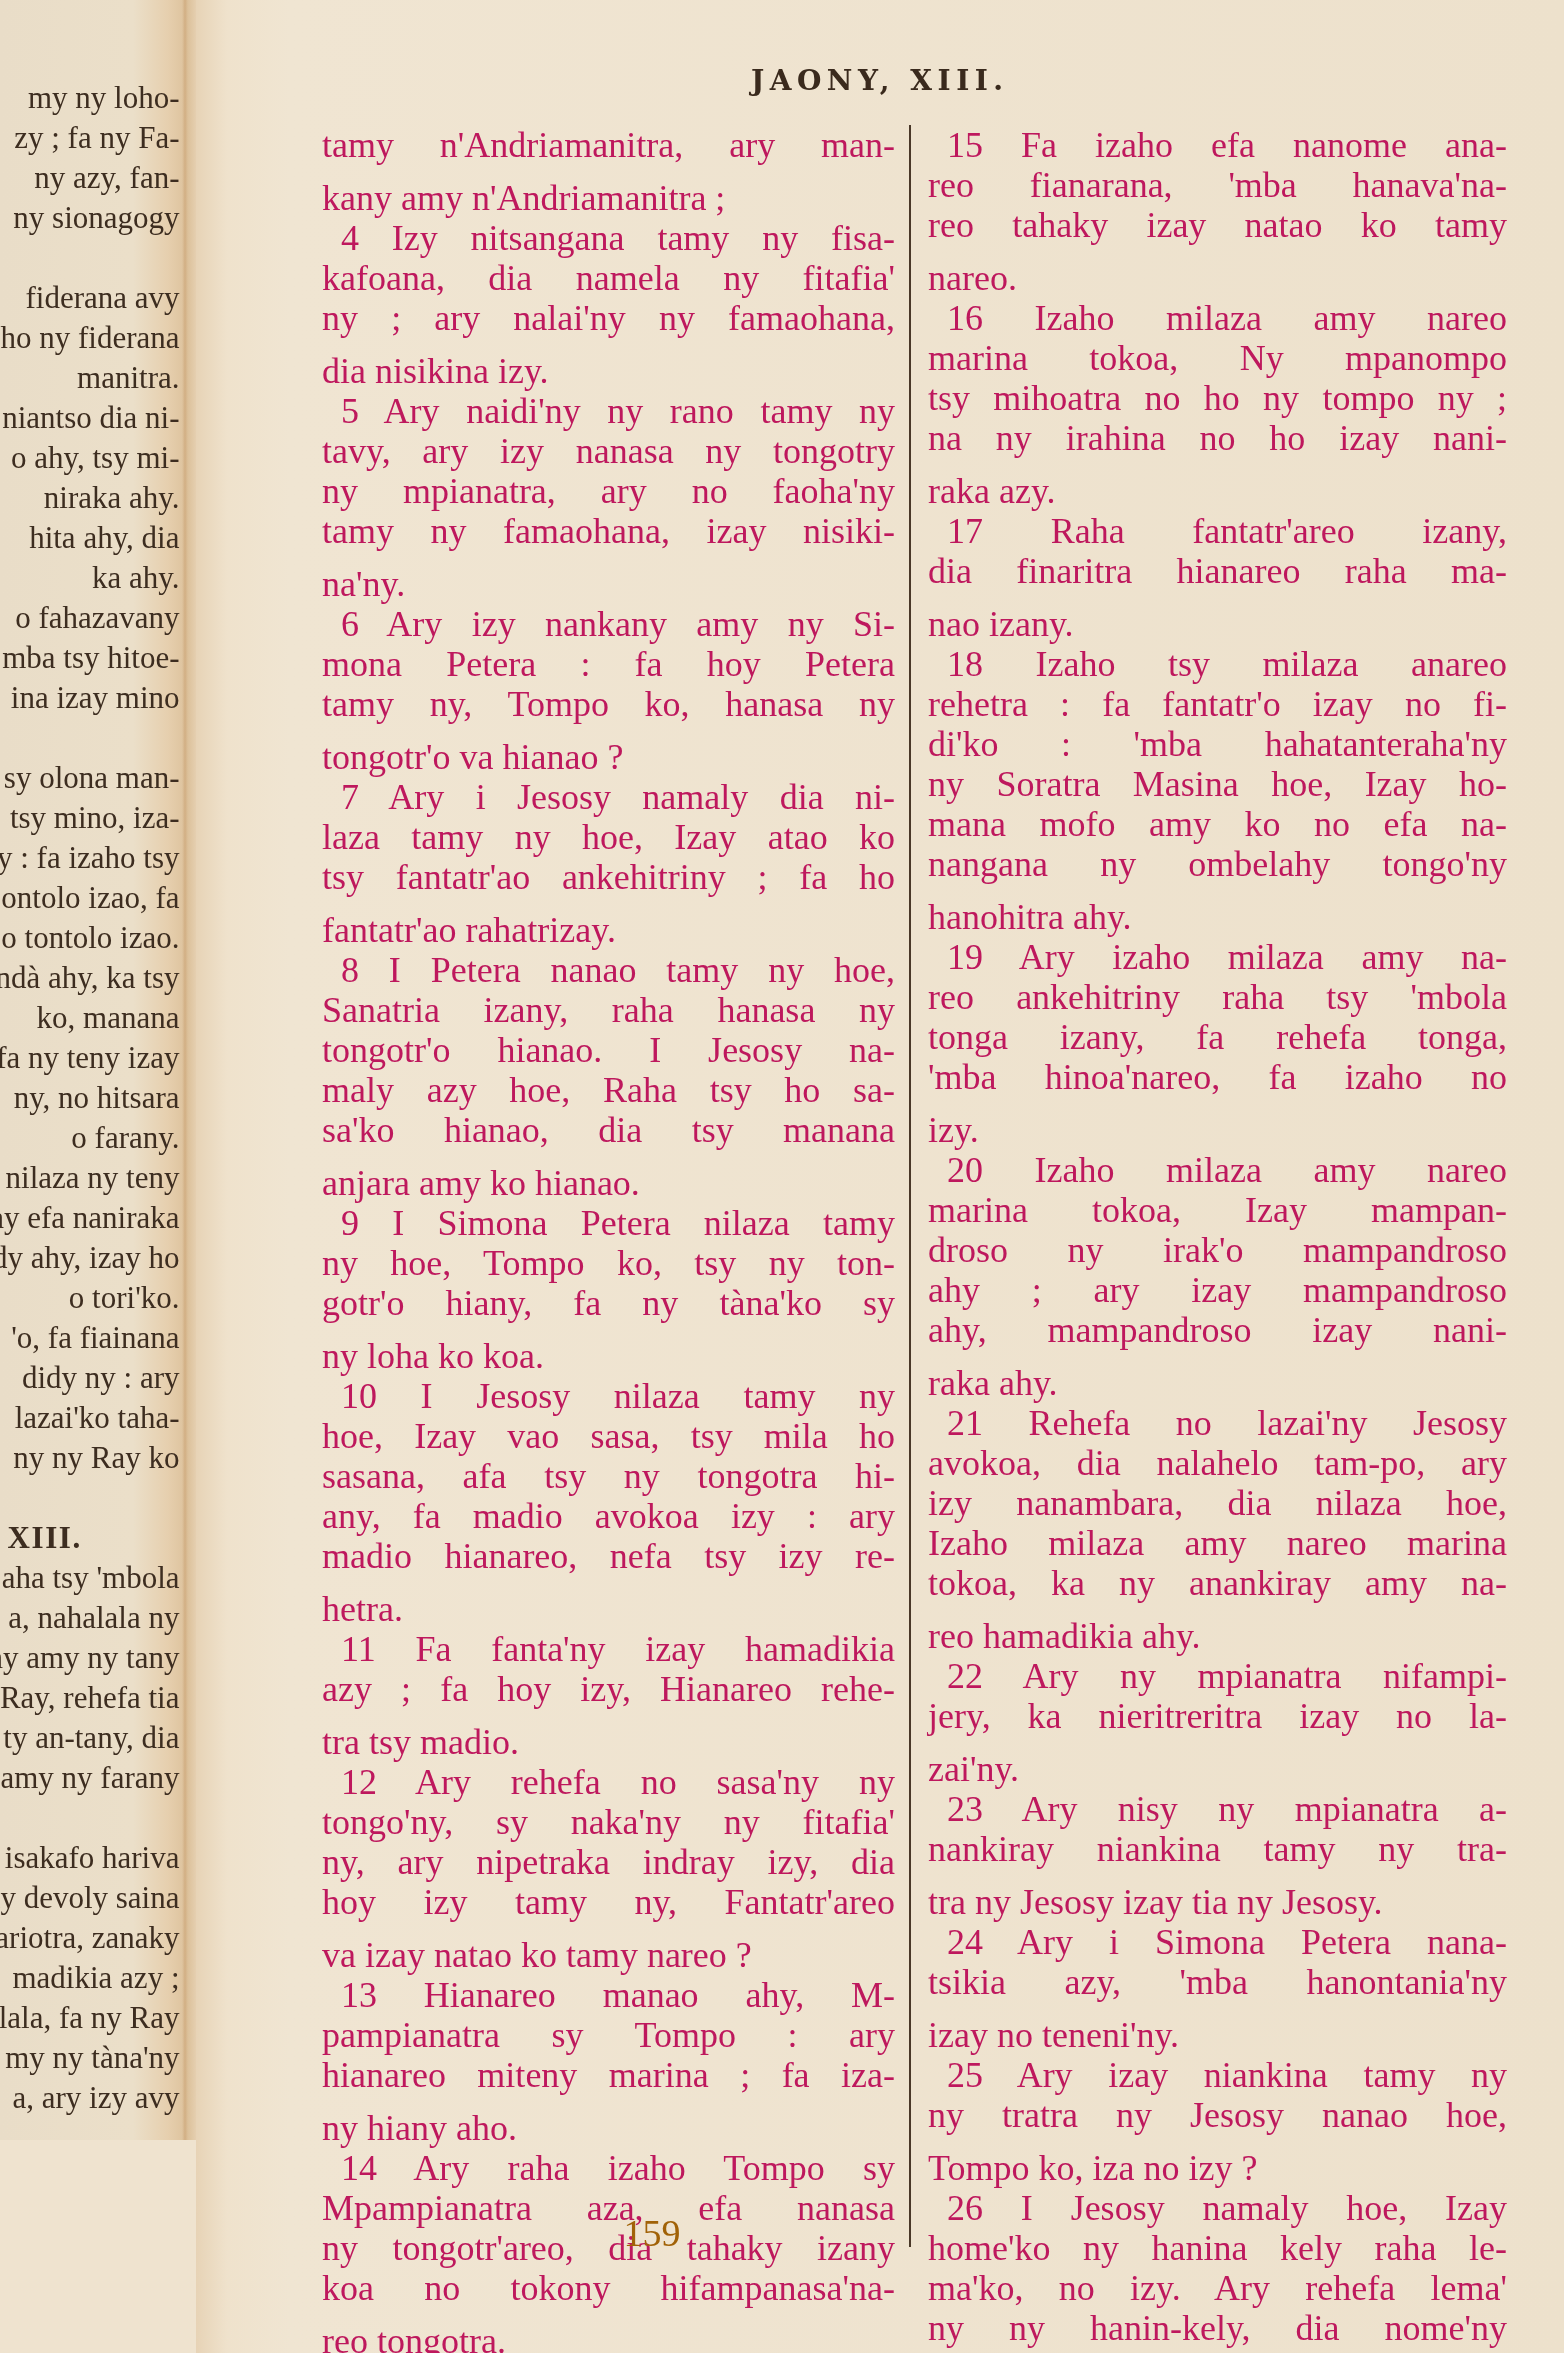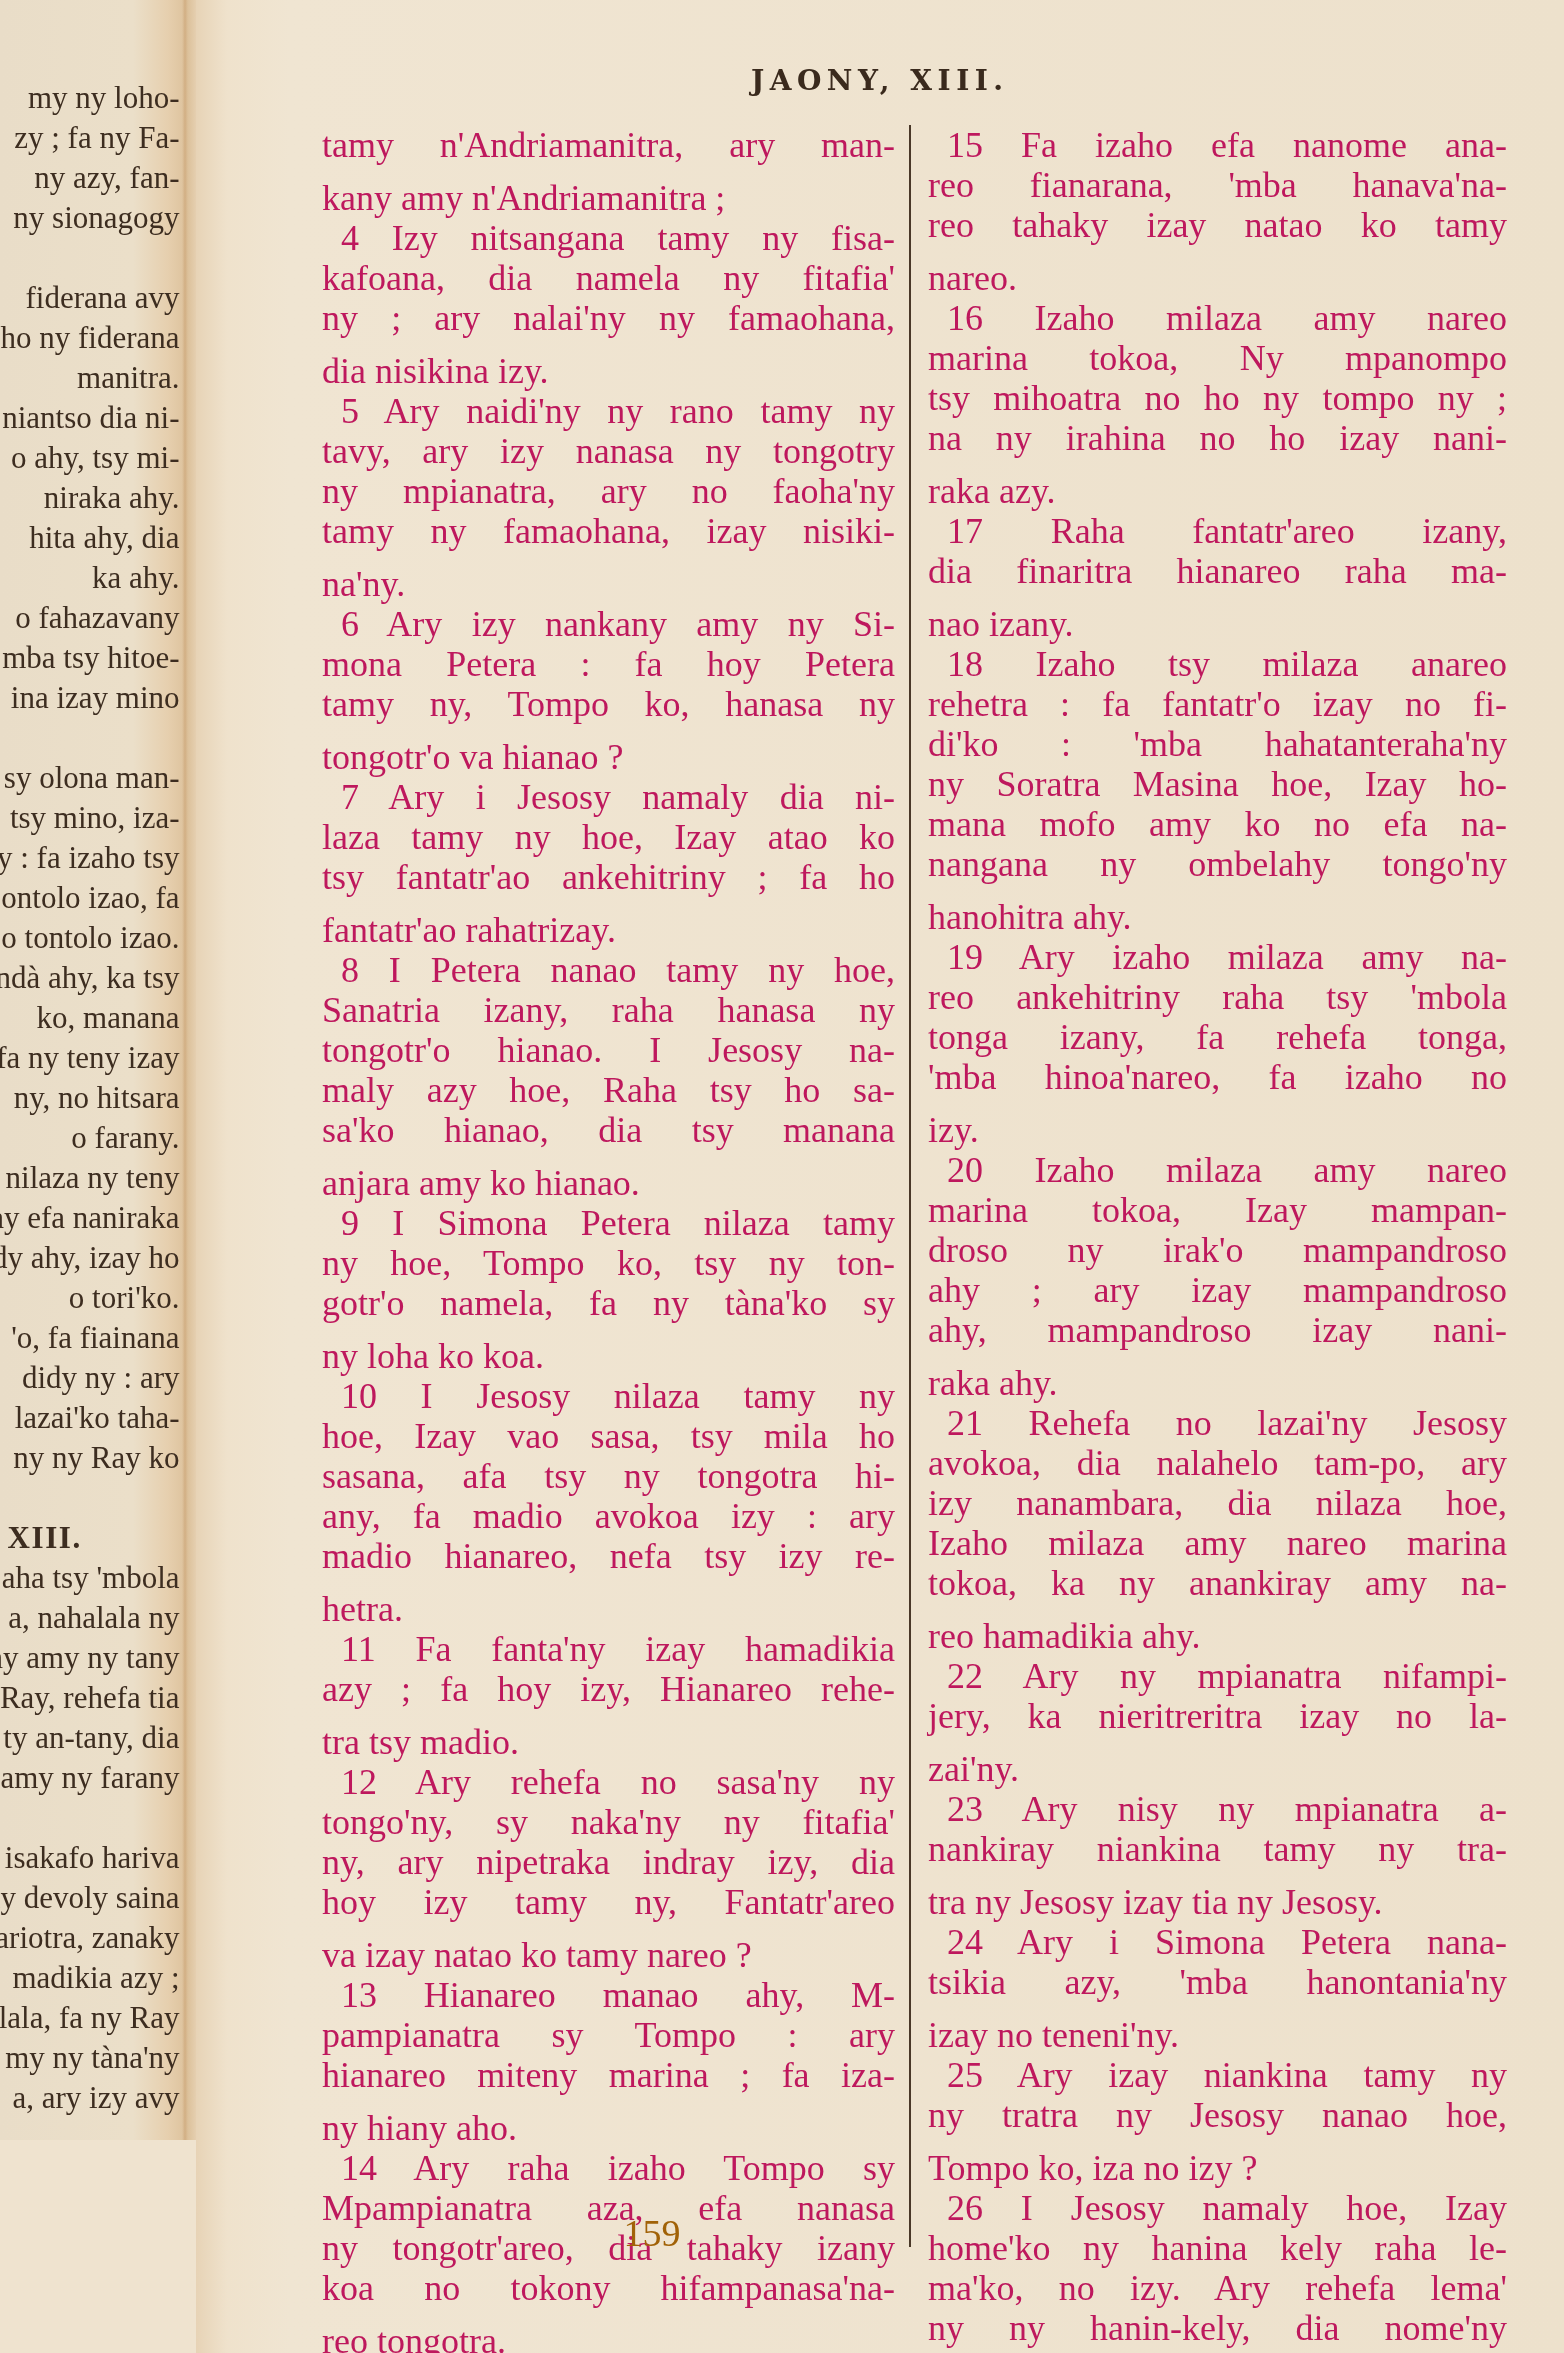--- a/index.html
+++ b/index.html
@@ -142,21 +142,21 @@
     <div class="ln">tsy fantatr'ao ankehitriny ; fa ho</div>
     <div class="ln last">fantatr'ao rahatrizay.</div>
     <div class="ln indent">8 I Petera nanao tamy ny hoe,</div>
     <div class="ln">Sanatria izany, raha hanasa ny</div>
     <div class="ln">tongotr'o hianao. I Jesosy na-</div>
     <div class="ln">maly azy hoe, Raha tsy ho sa-</div>
     <div class="ln">sa'ko hianao, dia tsy manana</div>
     <div class="ln last">anjara amy ko hianao.</div>
     <div class="ln indent">9 I Simona Petera nilaza tamy</div>
     <div class="ln">ny hoe, Tompo ko, tsy ny ton-</div>
-    <div class="ln">gotr'o namela, fa ny tàna'ko sy</div>
+    <div class="ln">gotr'o hiany, fa ny tàna'ko sy</div>
     <div class="ln last">ny loha ko koa.</div>
     <div class="ln indent">10 I Jesosy nilaza tamy ny</div>
     <div class="ln">hoe, Izay vao sasa, tsy mila ho</div>
     <div class="ln">sasana, afa tsy ny tongotra hi-</div>
     <div class="ln">any, fa madio avokoa izy : ary</div>
     <div class="ln">madio hianareo, nefa tsy izy re-</div>
     <div class="ln last">hetra.</div>
     <div class="ln indent">11 Fa fanta'ny izay hamadikia</div>
     <div class="ln">azy ; fa hoy izy, Hianareo rehe-</div>
     <div class="ln last">tra tsy madio.</div>

